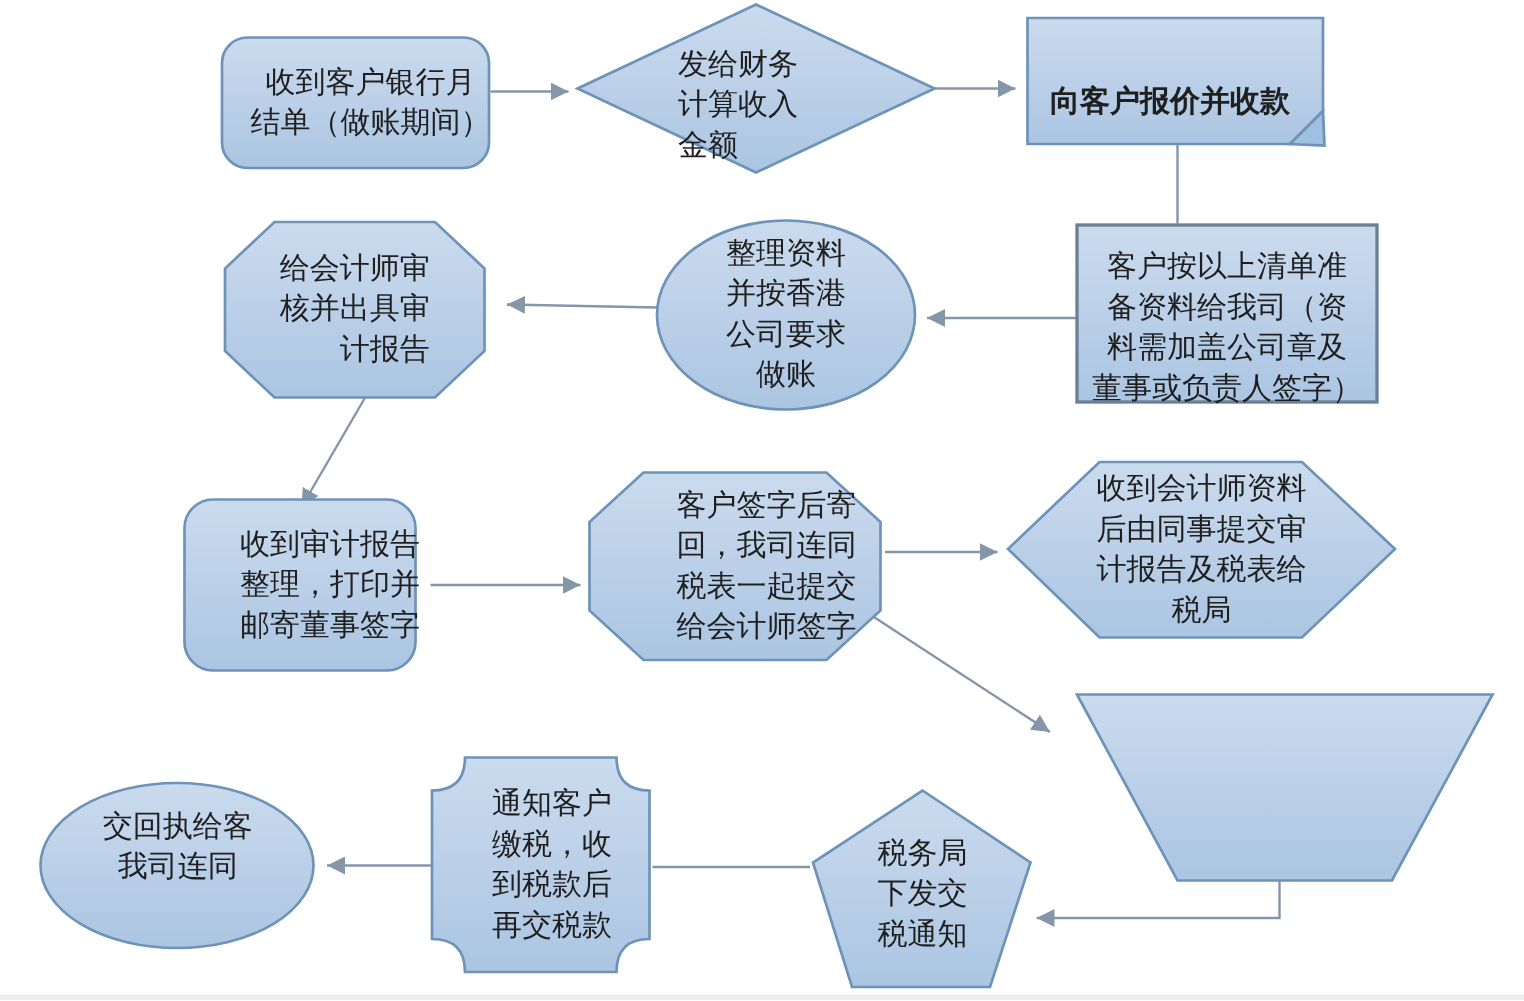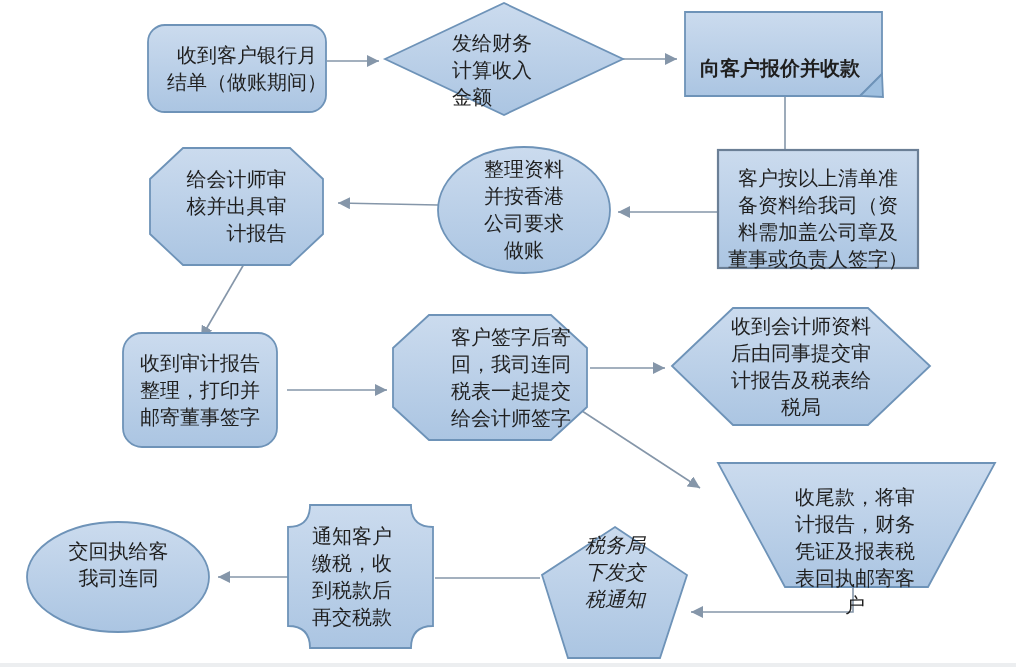--- a/index.html
+++ b/index.html
@@ -93,45 +93,40 @@
 
   <div class="label" style="left:438px;top:147px;width:172px;height:126px;">整理资料
 并按香港
 公司要求
 做账</div>
 
   <div class="label" style="left:150px;top:148px;width:173px;height:117px;text-align:right;">给会计师审
 核并出具审
 计报告</div>
 
-  <div class="label" style="left:123px;top:333px;width:154px;height:114px;">收到审计报告
+  <div class="label" style="left:123px;top:333px;width:154px;height:114px;padding-left:20px;">收到审计报告
 整理，打印并
 邮寄董事签字</div>
 
   <div class="label" style="left:408px;top:315px;width:206px;height:125px;">客户签字后寄
 回，我司连同
 税表一起提交
 给会计师签字</div>
 
   <div class="label" style="left:672px;top:308px;width:258px;height:117px;">收到会计师资料
 后由同事提交审
 计报告及税表给
 税局</div>
 
-  <div class="label block" style="left:765px;top:484px;width:180px;">收尾款，将审
-计报告，财务
-凭证及报表税
-表回执邮寄客
-户</div>
 
-  <div class="label block" style="left:542px;top:532px;width:146px;font-style:italic;">税务局
+  <div class="label block" style="left:542px;top:556px;width:146px;">税务局
 下发交
 税通知</div>
 
-  <div class="label" style="left:288px;top:505px;width:128px;height:143px;">通知客户
+  <div class="label" style="left:304px;top:505px;width:128px;height:143px;">通知客户
 缴税，收
 到税款后
 再交税款</div>
 
   <div class="label top" style="left:27px;top:522px;width:183px;height:110px;padding-top:16px;box-sizing:border-box;">交回执给客
 我司连同</div>
 
   <div class="bottom-smudge"></div>
 </div>
 

